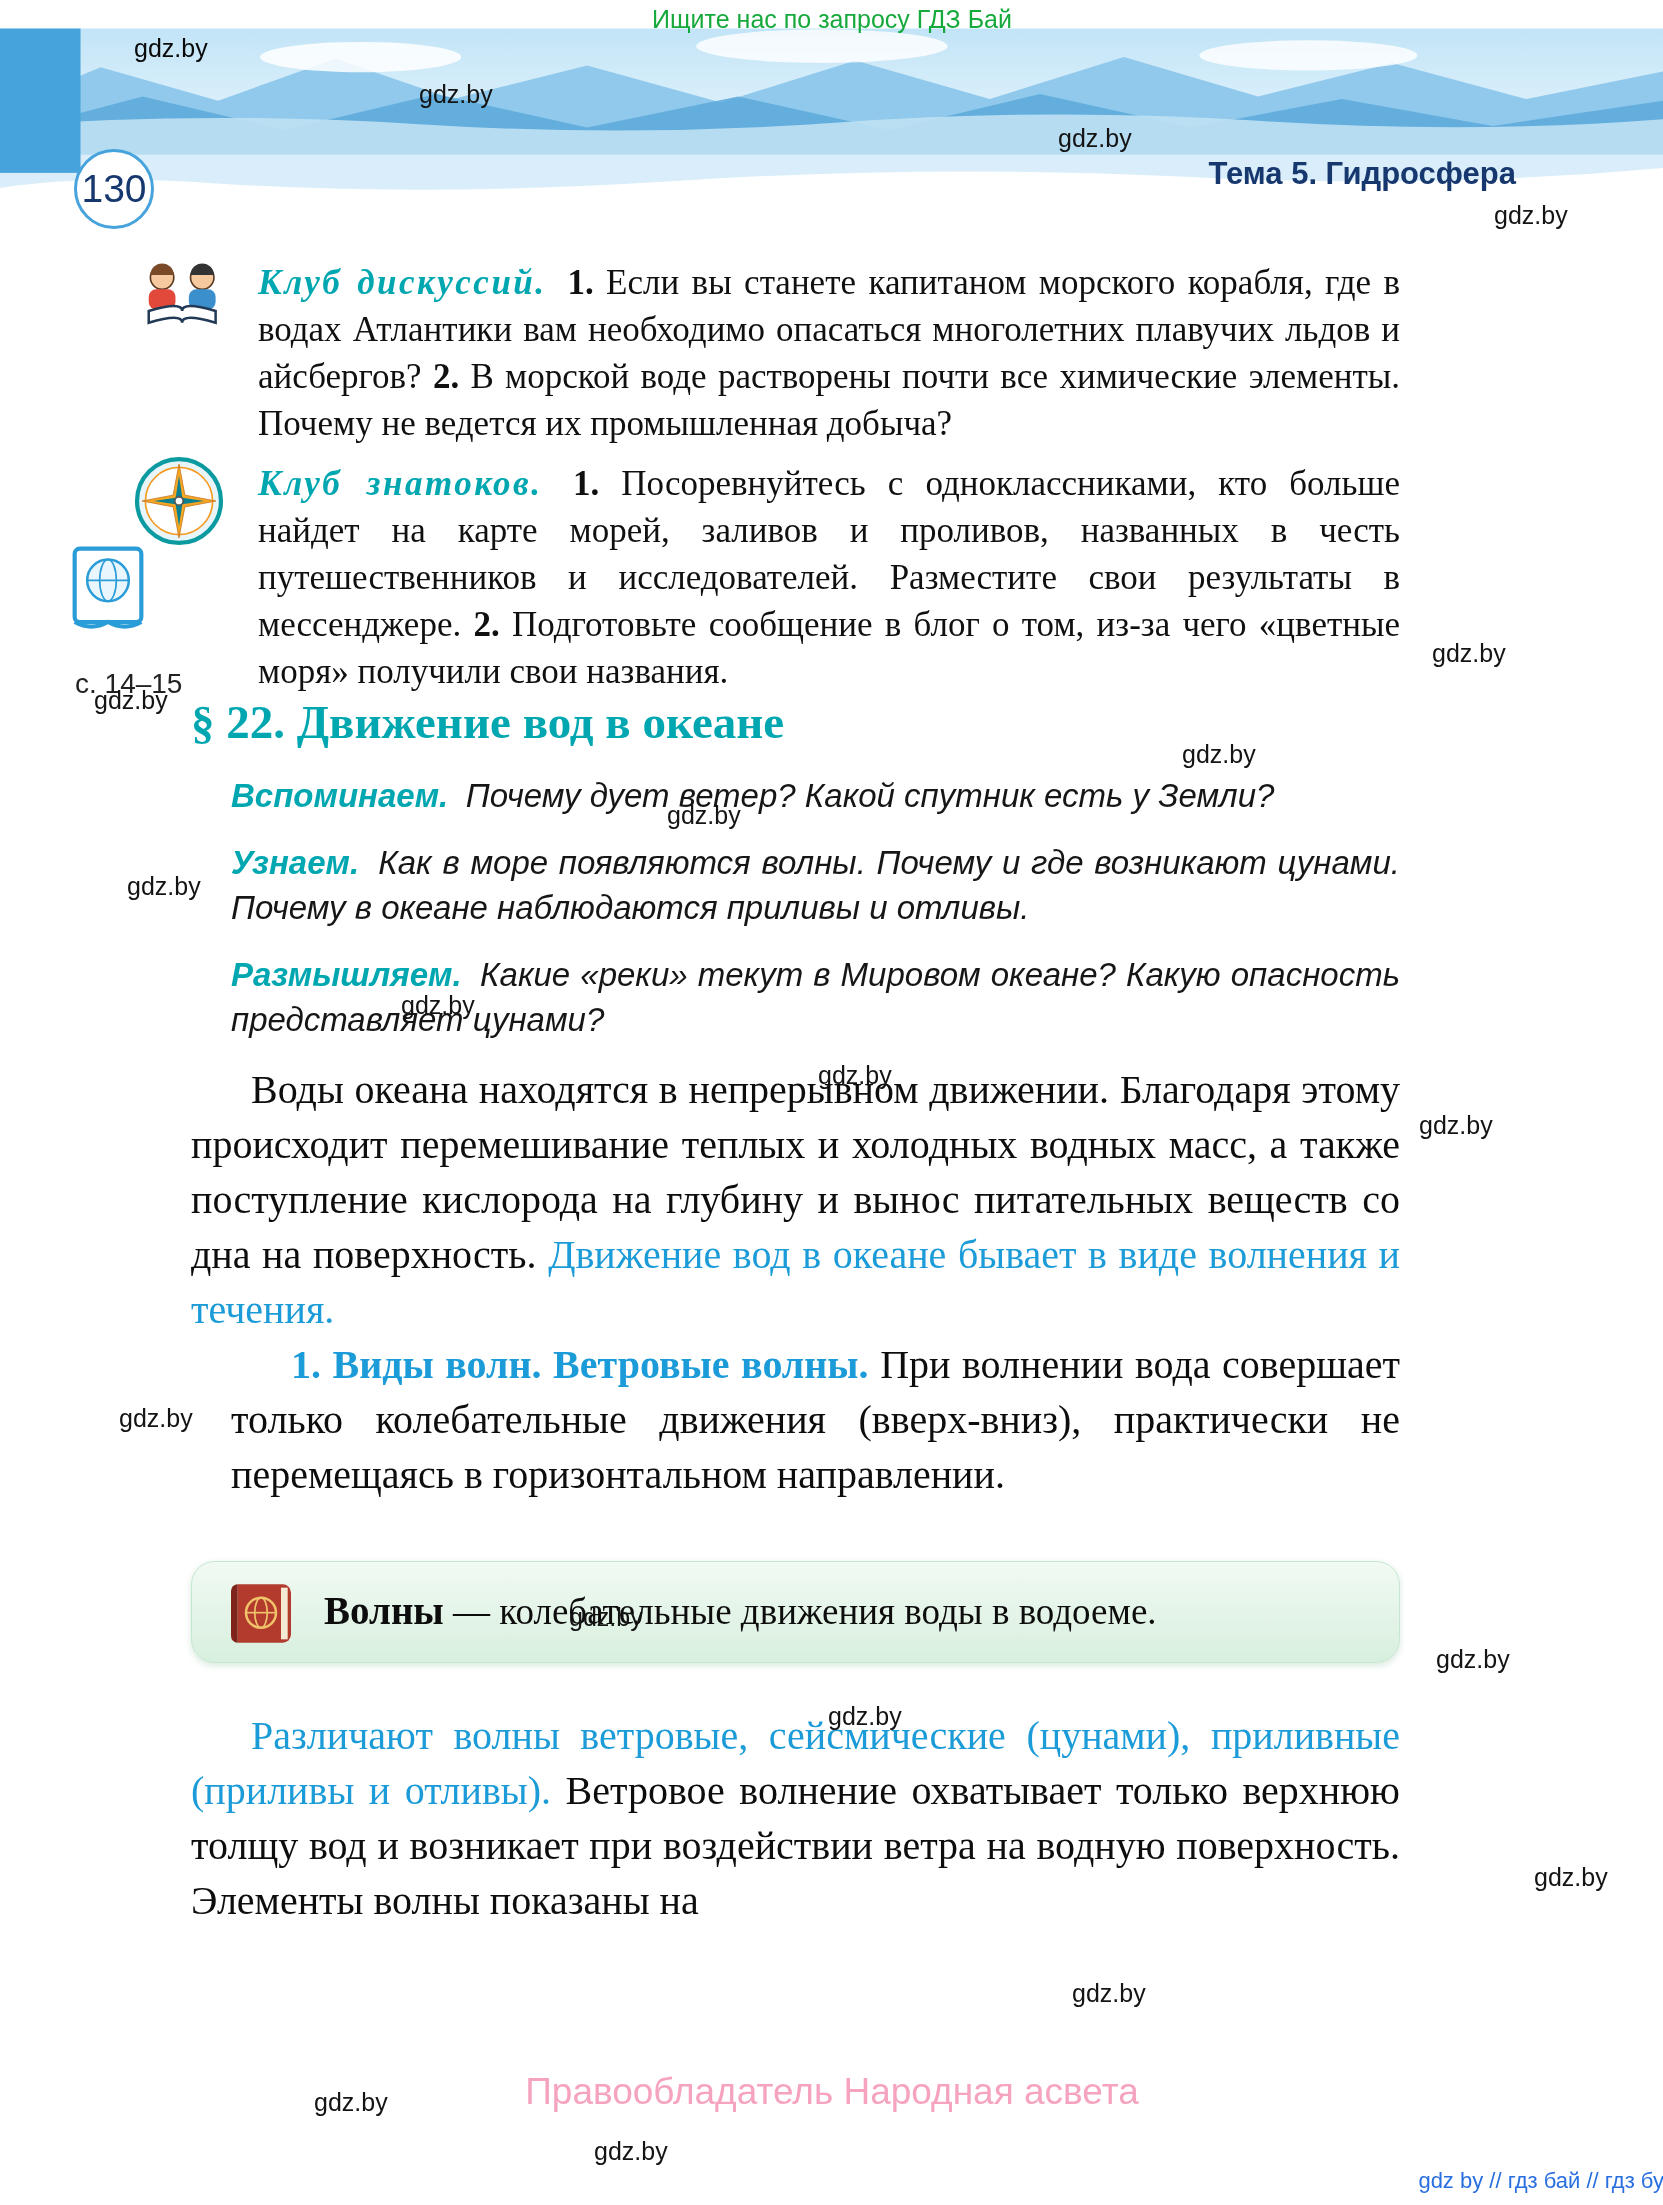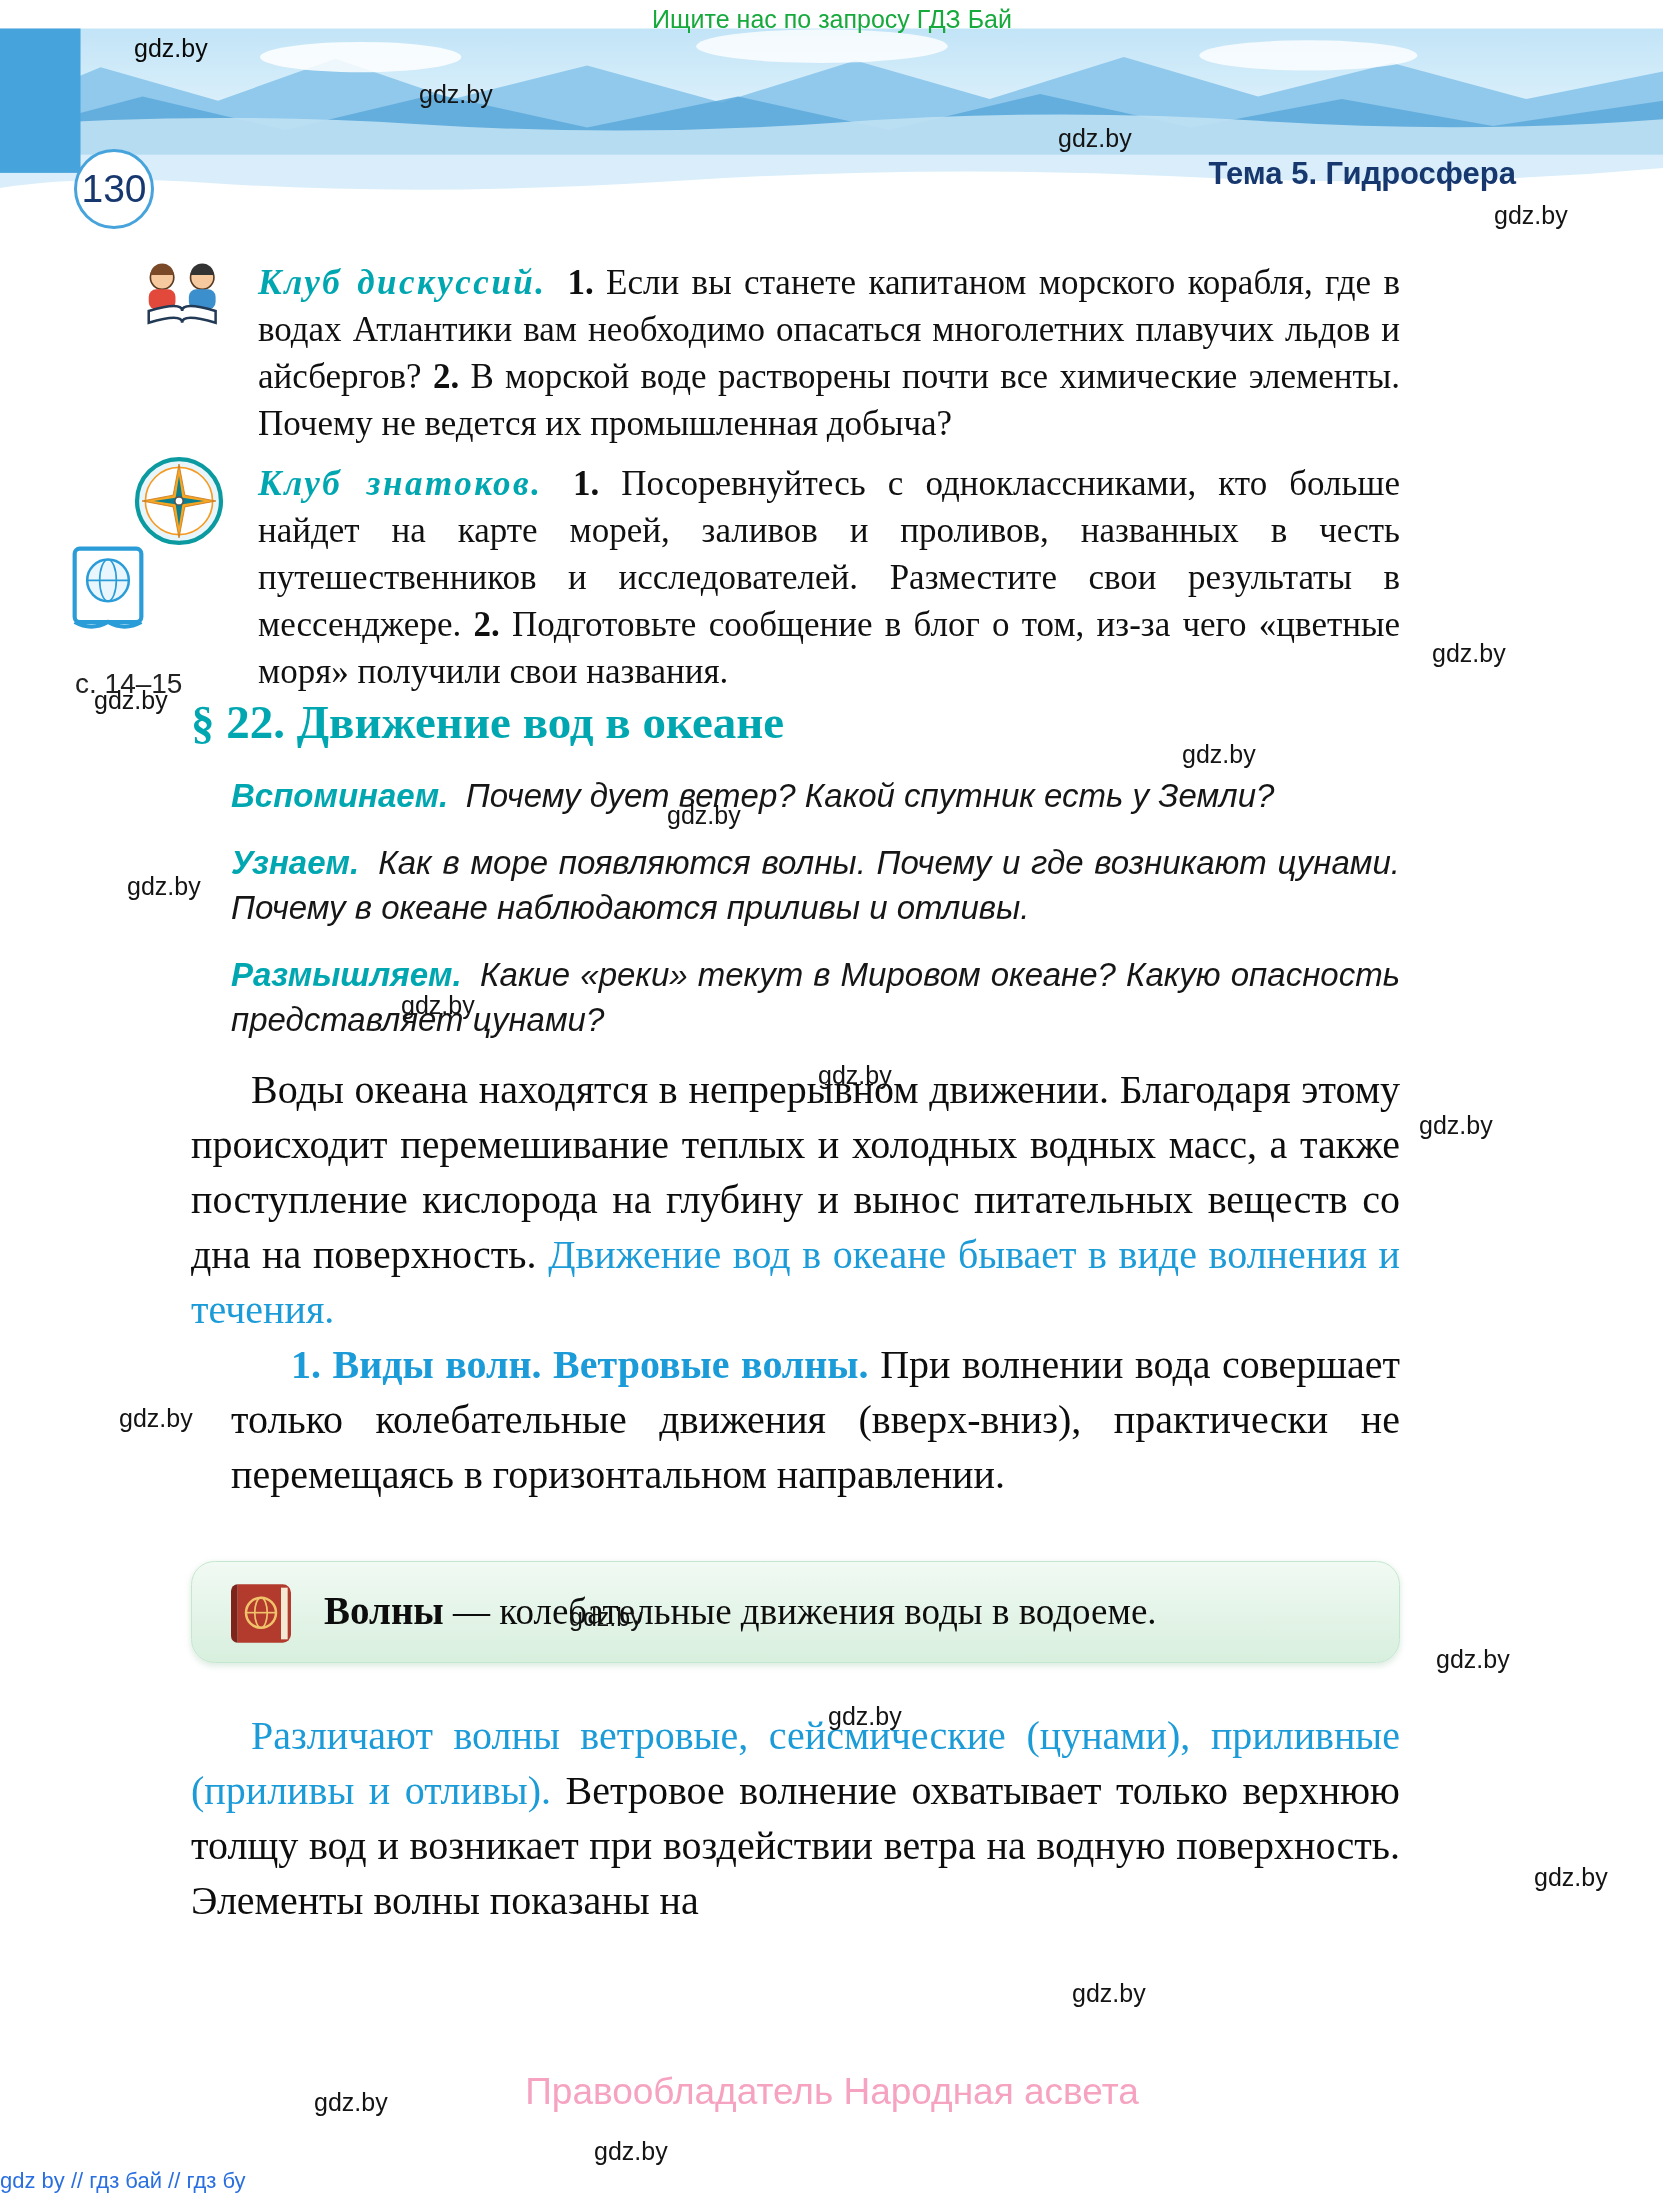--- a/index.html
+++ b/index.html
@@ -57,21 +57,21 @@
 
   .definition-box{position:relative;margin-top:59px;min-height:102px;border-radius:23.5px;
     background:linear-gradient(180deg,#f1faf3 0%,#d8efde 100%);
     border:1.7px solid #c4e7cf;box-shadow:0 2.5px 6.7px rgba(110,170,130,.25);
     padding:25px 34px 23.5px 132px;font-size:37px;line-height:47px;color:#0d0d0d;}
   .def-term{font-weight:bold;font-size:39px;}
   .def-icon{position:absolute;left:34px;top:17px;}
 
   .copyright{position:absolute;top:2071px;left:0;width:100%;text-align:center;
     font-family:"Liberation Sans",sans-serif;font-size:37px;color:#f5a3c0;z-index:2;}
-  .bottom-links{position:absolute;top:2168px;left:0;width:100%;text-align:left;
+  .bottom-links{position:absolute;top:2168px;left:0;width:100%;text-align:right;
     font-family:"Liberation Sans",sans-serif;font-size:22px;color:#2a6fe0;z-index:2;}
 
   .wm{position:absolute;font-family:"Liberation Sans",sans-serif;font-size:25px;color:#141414;
     z-index:5;pointer-events:none;white-space:nowrap;}
 </style>
 </head>
 <body>
 
 <div class="page">
 

